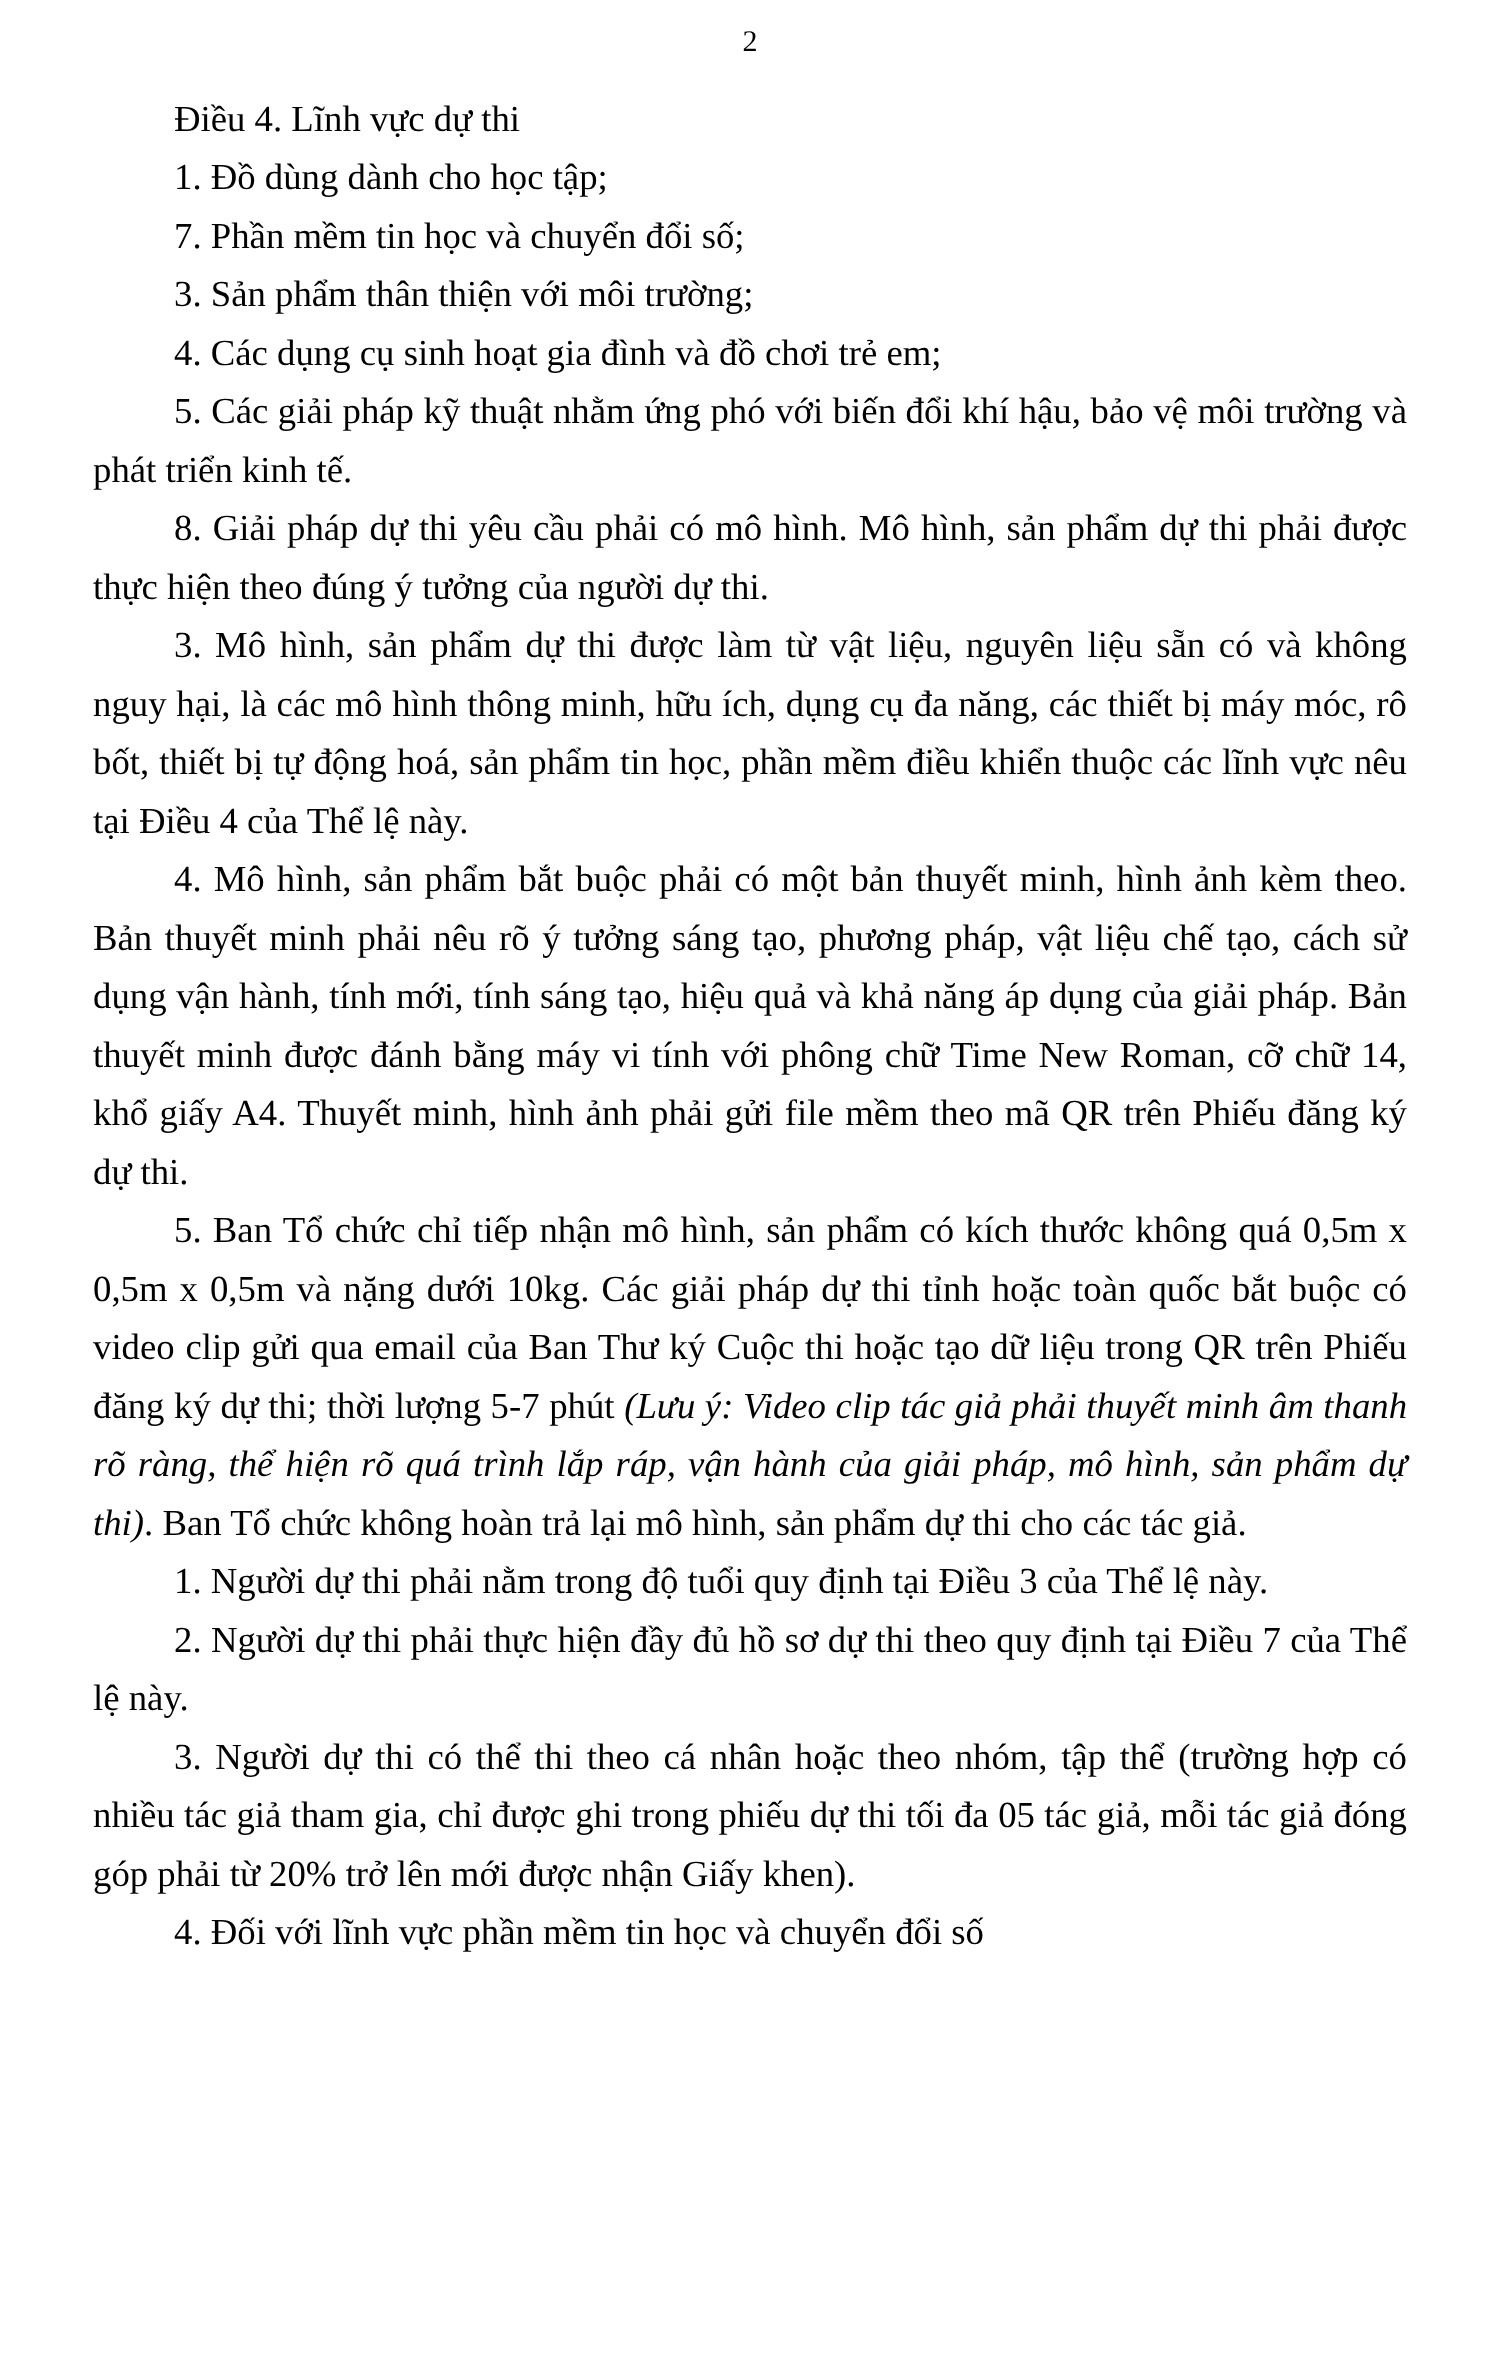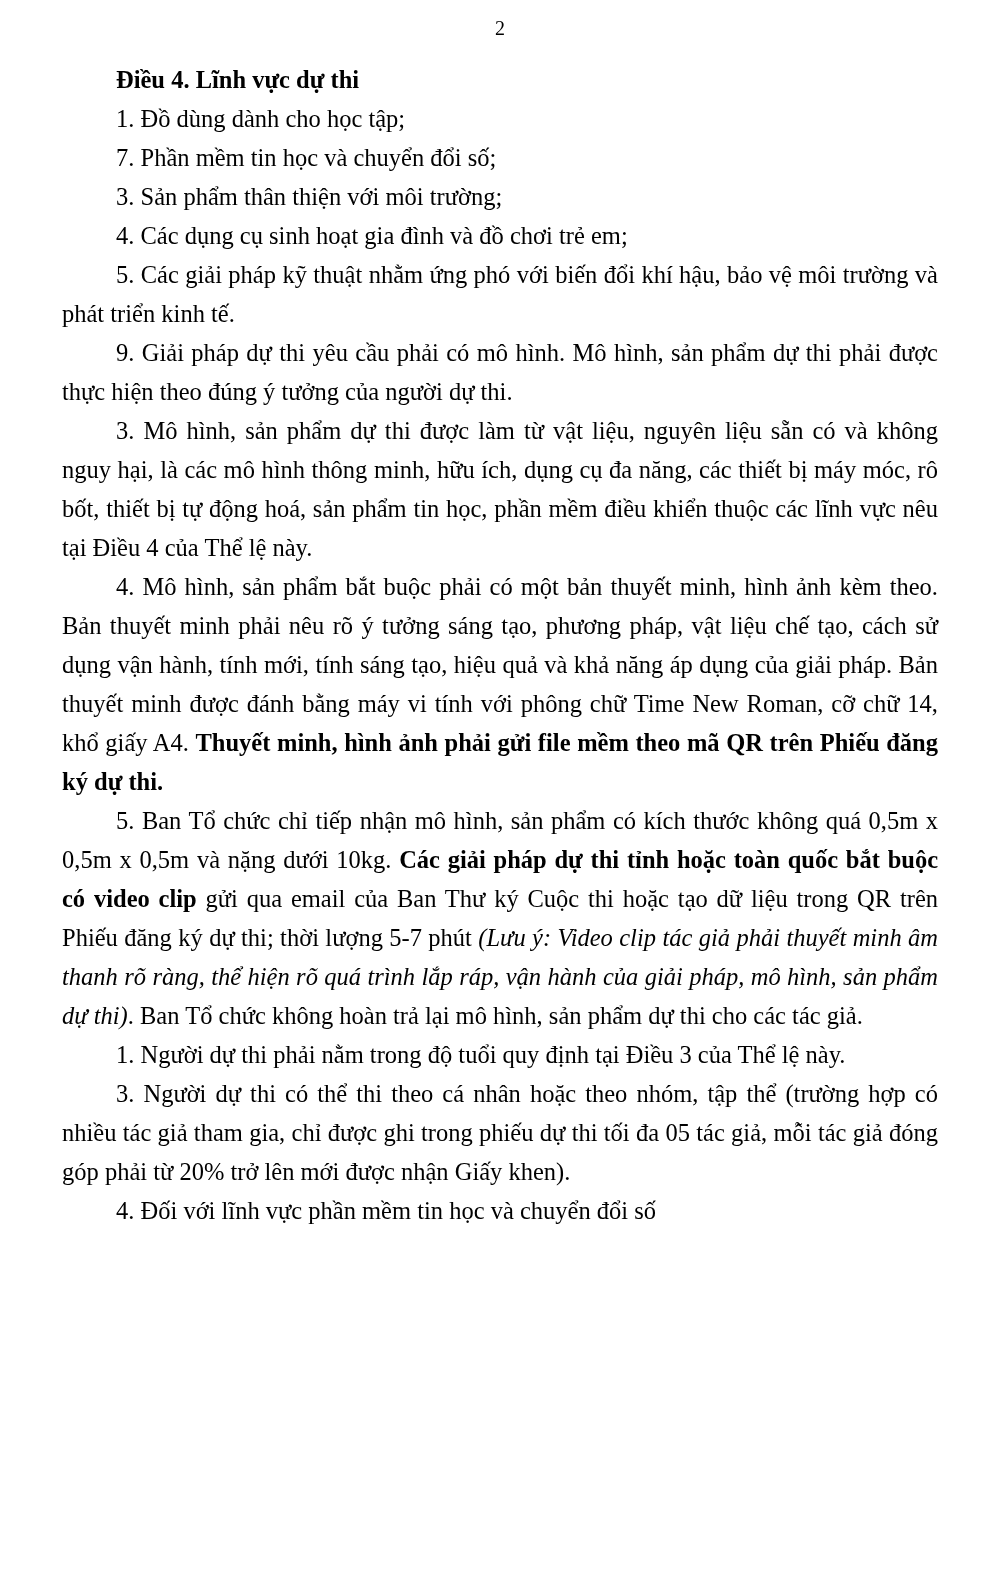--- a/index.html
+++ b/index.html
@@ -34,39 +34,40 @@
   }
   .heading {
     font-weight: bold;
     text-indent: 54px;
     margin: 2px 0 0 0;
   }
   .para {
     text-indent: 54px;
     margin: 0;
   }
-  b, .b { font-weight: bold; }
+  b, .b { font-weight: normal; }
   i, .i { font-style: italic; }
 </style>
 </head>
 <body>
 
 <div class="page">
 
   <div class="page-number">2</div>
 
   <div class="doc-body" id="doc-body">
       <p class="heading"><b>Điều 4. Lĩnh vực dự thi</b></p>
       <p class="para"><span>1. Đồ dùng dành cho học tập;</span></p>
       <p class="para"><span>7. Phần mềm tin học và chuyển đổi số;</span></p>
       <p class="para"><span>3. Sản phẩm thân thiện với môi trường;</span></p>
       <p class="para"><span>4. Các dụng cụ sinh hoạt gia đình và đồ chơi trẻ em;</span></p>
       <p class="para"><span>5. Các giải pháp kỹ thuật nhằm ứng phó với biến đổi khí hậu, bảo vệ môi trường và phát triển kinh tế.</span></p>
-      <p class="para"><span>9. Giải pháp dự thi yêu cầu phải có mô hình. Mô hình, sản phẩm dự thi phải được thực hiện theo đúng ý tưởng của người dự thi.</span></p>
+      <p class="para"><span>8. Giải pháp dự thi yêu cầu phải có mô hình. Mô hình, sản phẩm dự thi phải được thực hiện theo đúng ý tưởng của người dự thi.</span></p>
       <p class="para"><span>3. Mô hình, sản phẩm dự thi được làm từ vật liệu, nguyên liệu sẵn có và không nguy hại, là các mô hình thông minh, hữu ích, dụng cụ đa năng, các thiết bị máy móc, rô bốt, thiết bị tự động hoá, sản phẩm tin học, phần mềm điều khiển thuộc các lĩnh vực nêu tại Điều 4 của Thể lệ này.</span></p>
       <p class="para"><span>4. Mô hình, sản phẩm bắt buộc phải có một bản thuyết minh, hình ảnh kèm theo. Bản thuyết minh phải nêu rõ ý tưởng sáng tạo, phương pháp, vật liệu chế tạo, cách sử dụng vận hành, tính mới, tính sáng tạo, hiệu quả và khả năng áp dụng của giải pháp. Bản thuyết minh được đánh bằng máy vi tính với phông chữ Time New Roman, cỡ chữ 14, khổ giấy A4. </span><b>Thuyết minh, hình ảnh phải gửi file mềm theo mã QR trên Phiếu đăng ký dự thi.</b></p>
       <p class="para"><span>5. Ban Tổ chức chỉ tiếp nhận mô hình, sản phẩm có kích thước không quá 0,5m x 0,5m x 0,5m và nặng dưới 10kg. </span><b>Các giải pháp dự thi tỉnh hoặc toàn quốc bắt buộc có video clip</b><span> gửi qua email của Ban Thư ký Cuộc thi hoặc tạo dữ liệu trong QR trên Phiếu đăng ký dự thi; thời lượng 5-7 phút </span><i>(Lưu ý: Video clip tác giả phải thuyết minh âm thanh rõ ràng, thể hiện rõ quá trình lắp ráp, vận hành của giải pháp, mô hình, sản phẩm dự thi)</i><span>. Ban Tổ chức không hoàn trả lại mô hình, sản phẩm dự thi cho các tác giả.</span></p>
       <p class="para"><span>1. Người dự thi phải nằm trong độ tuổi quy định tại Điều 3 của Thể lệ này.</span></p>
+      <p class="para"><span>2. Người dự thi phải thực hiện đầy đủ hồ sơ dự thi theo quy định tại Điều 7 của Thể lệ này.</span></p>
       <p class="para"><span>3. Người dự thi có thể thi theo cá nhân hoặc theo nhóm, tập thể (trường hợp có nhiều tác giả tham gia, chỉ được ghi trong phiếu dự thi tối đa 05 tác giả, mỗi tác giả đóng góp phải từ 20% trở lên mới được nhận Giấy khen).</span></p>
       <p class="para"><span>4. Đối với lĩnh vực phần mềm tin học và chuyển đổi số</span></p>
     </div>
 
 </div>
 
 </body></html>

